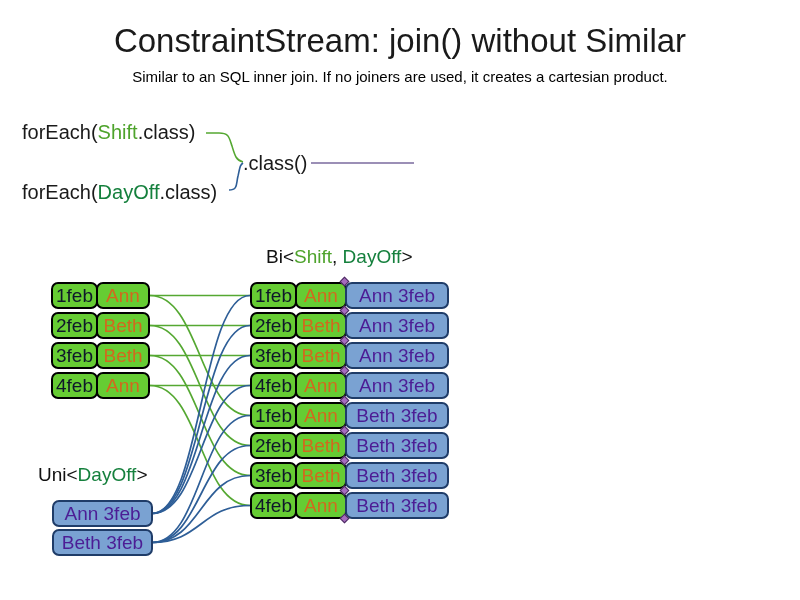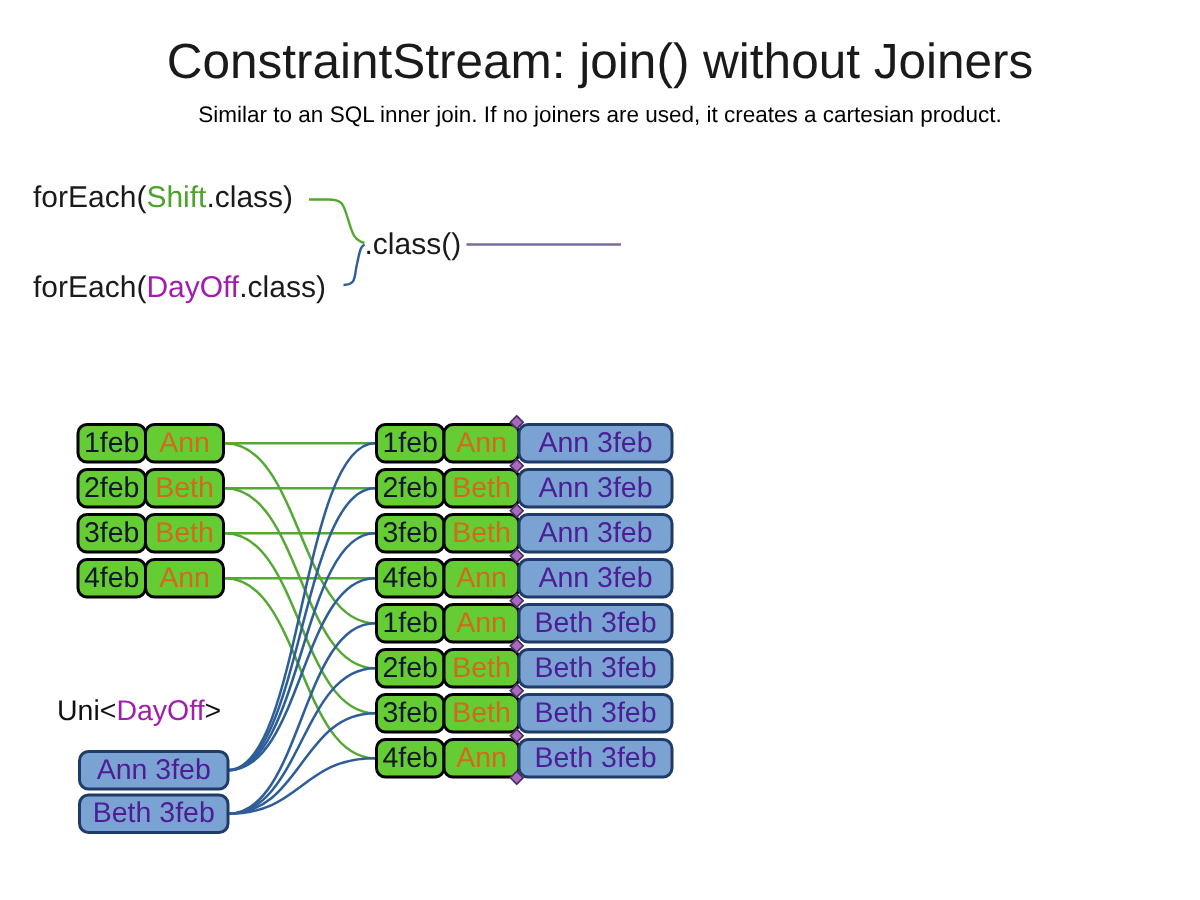--- a/index.html
+++ b/index.html
@@ -10,21 +10,21 @@
   .abs{position:absolute;}
   
   .title{top:22px;left:0;width:800px;text-align:center;font-size:33px;color:#1a1a1a;white-space:nowrap;}
   .subtitle{top:68px;left:0;width:800px;text-align:center;font-size:15px;color:#000;}
   
   .code{font-size:20px;color:#1a1a1a;white-space:nowrap;line-height:26px;}
   .code-line1{top:119px;left:22px;}
   .code-line2{top:179px;left:22px;}
   .code-join{top:150px;left:243px;}
   .t-green{color:#4ea32c;}
-  .t-blue{color:#a21caf;text-align:right;}
+  .t-blue{color:#15803d;text-align:right;}
   
   #wires{top:0;left:0;z-index:0;}
   
   .list-header{font-size:19px;white-space:nowrap;z-index:1;}
   .hdr-uni-shift{top:246px;left:50px;}
   .hdr-bi{top:246px;left:266px;}
   .hdr-uni-dayoff{top:464px;left:38px;}
   
   .rows{z-index:1;}
   .rows-shift{top:282px;left:51px;}
@@ -88,21 +88,21 @@
       <path d="M152 513.5 C201 513.5 201 325.5 250 325.5"></path>
       <path d="M152 513.5 C201 513.5 201 355.5 250 355.5"></path>
       <path d="M152 513.5 C201 513.5 201 385.5 250 385.5"></path>
       <path d="M152 542.5 C201 542.5 201 415.5 250 415.5"></path>
       <path d="M152 542.5 C201 542.5 201 445.5 250 445.5"></path>
       <path d="M152 542.5 C201 542.5 201 475.5 250 475.5"></path>
       <path d="M152 542.5 C201 542.5 201 505.5 250 505.5"></path>
     </g>
   </svg>
 
-  <div class="abs title">ConstraintStream: join() without Joiners</div>
+  <div class="abs title">ConstraintStream: join() without Similar</div>
   <div class="abs subtitle">Similar to an SQL inner join. If no joiners are used, it creates a cartesian product.</div>
 
   <div class="abs code code-line1"><span>forEach(</span><span class="t-green">Shift</span><span>.class)</span></div>
   <div class="abs code code-join">.class()</div>
   <div class="abs code code-line2"><span>forEach(</span><span class="t-blue">DayOff</span><span>.class)</span></div>
 
   <div class="abs rows rows-shift">
     <div class="row">
         <div class="cell c-date">1feb</div>
         <div class="cell c-name">Ann</div>
@@ -124,20 +124,21 @@
   <div class="abs list-header hdr-uni-dayoff"><span>Uni&lt;</span><span class="t-blue">DayOff</span><span>&gt;</span></div>
   <div class="abs rows rows-dayoff">
     <div class="row">
         <div class="cell c-blue">Ann 3feb</div>
       </div>
     <div class="row">
         <div class="cell c-blue">Beth 3feb</div>
       </div>
   </div>
 
+  <div class="abs list-header hdr-bi"><span>Bi&lt;</span><span class="t-green">Shift</span><span>, </span><span class="t-blue">DayOff</span><span>&gt;</span></div>
   <div class="abs rows rows-bi">
     <div class="row">
         <div class="cell c-date">1feb</div>
         <div class="cell c-name">Ann</div>
         <div class="cell c-blue">Ann 3feb</div>
       </div>
     <div class="row">
         <div class="cell c-date">2feb</div>
         <div class="cell c-name">Beth</div>
         <div class="cell c-blue">Ann 3feb</div>

